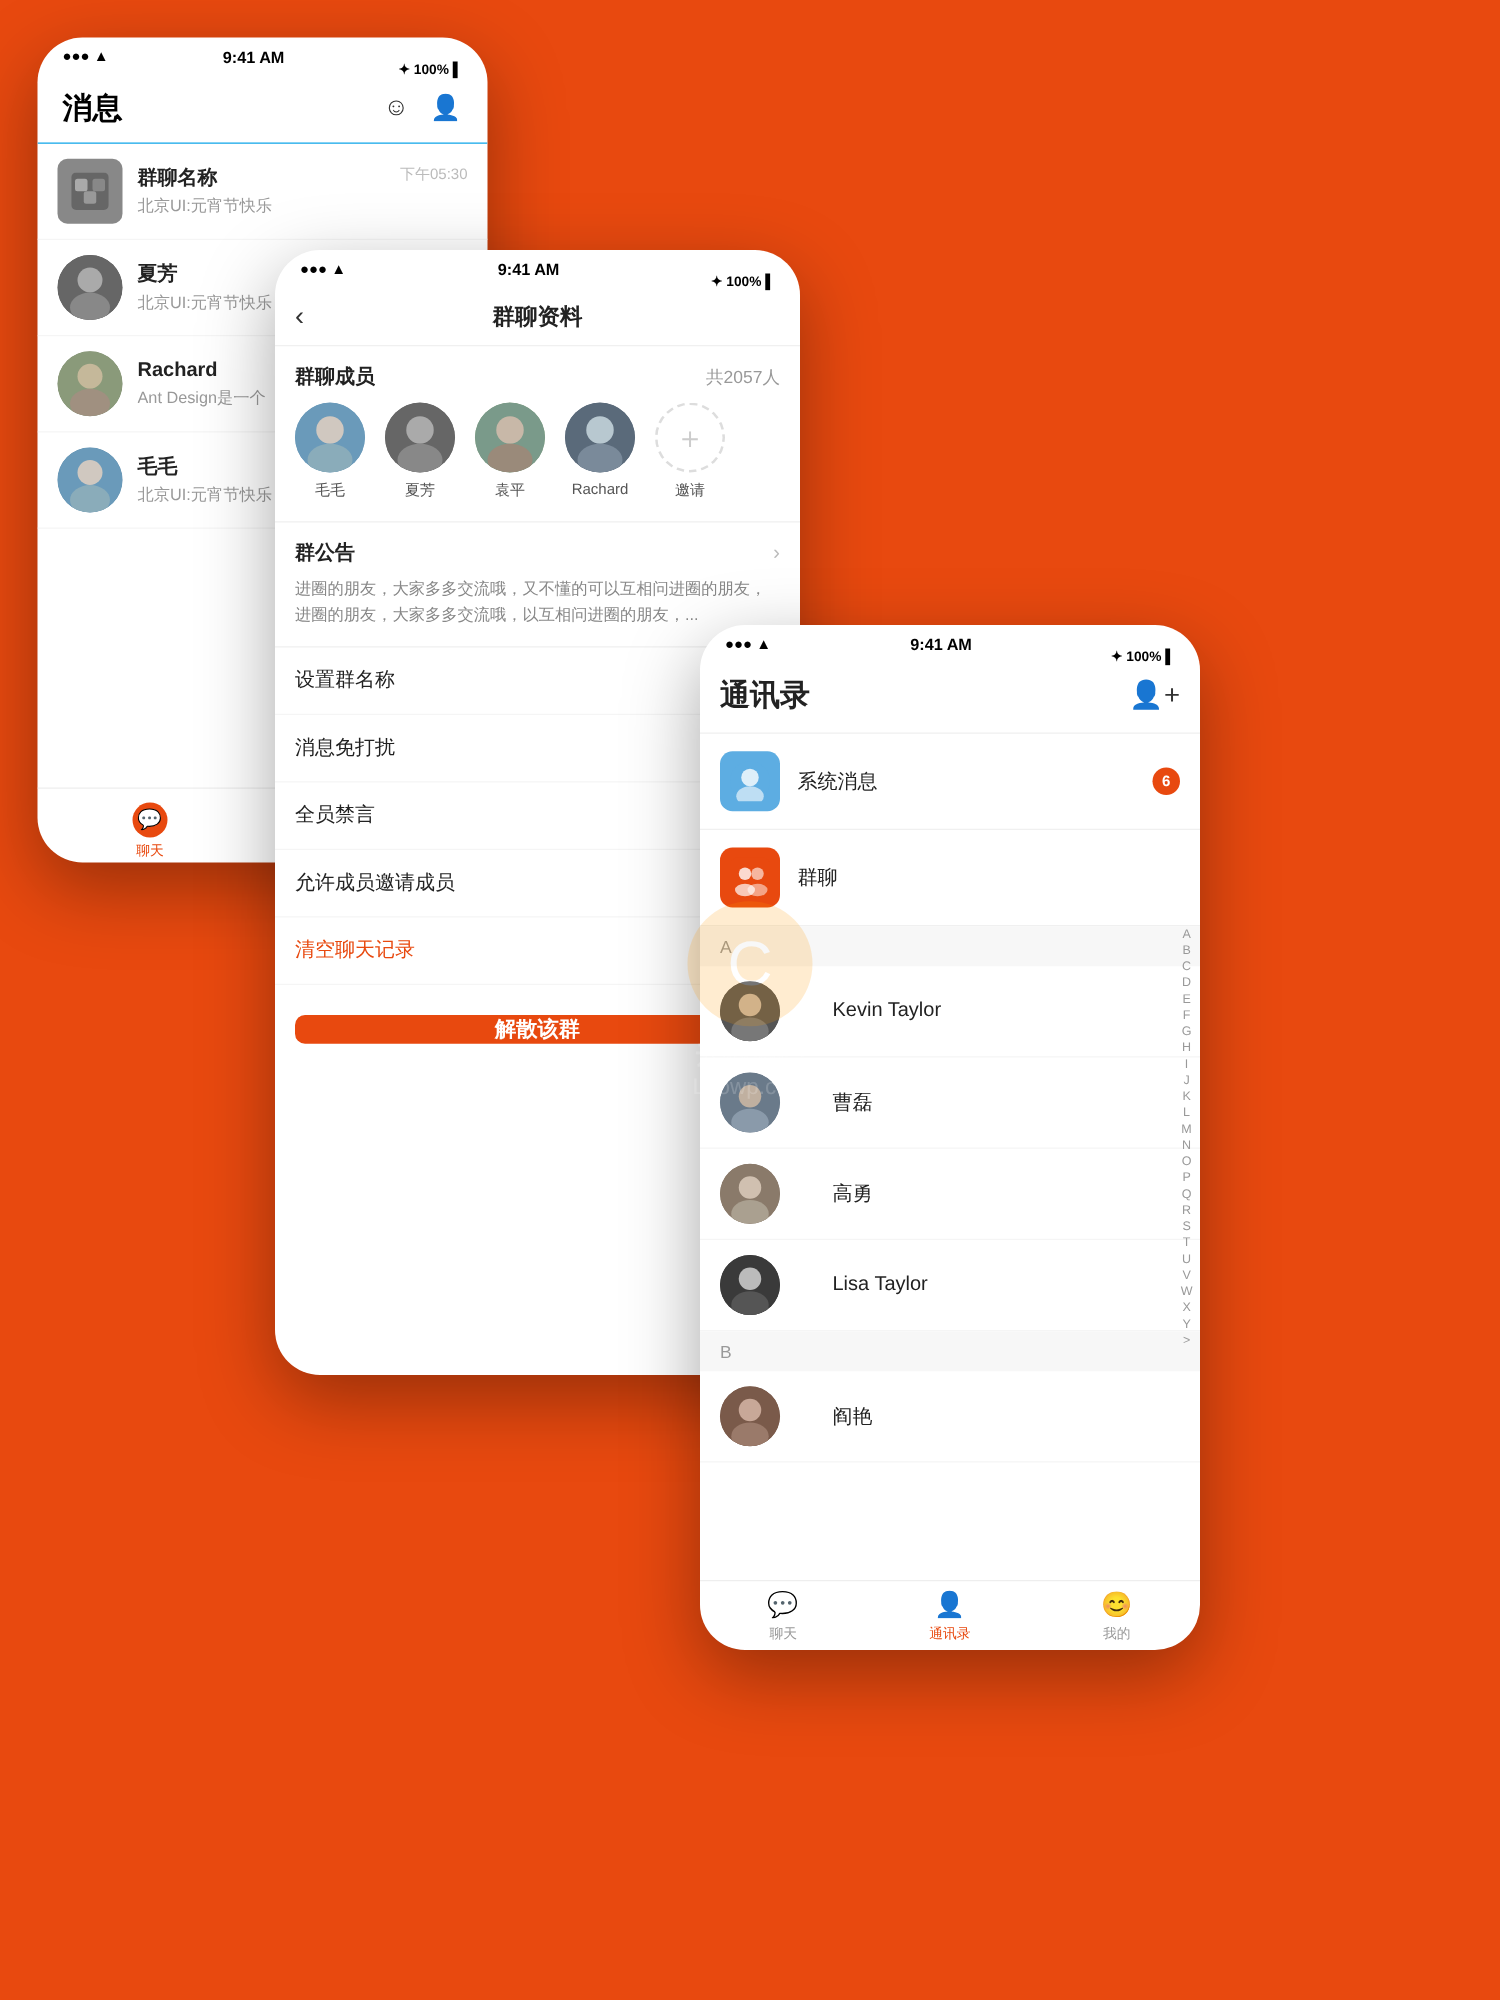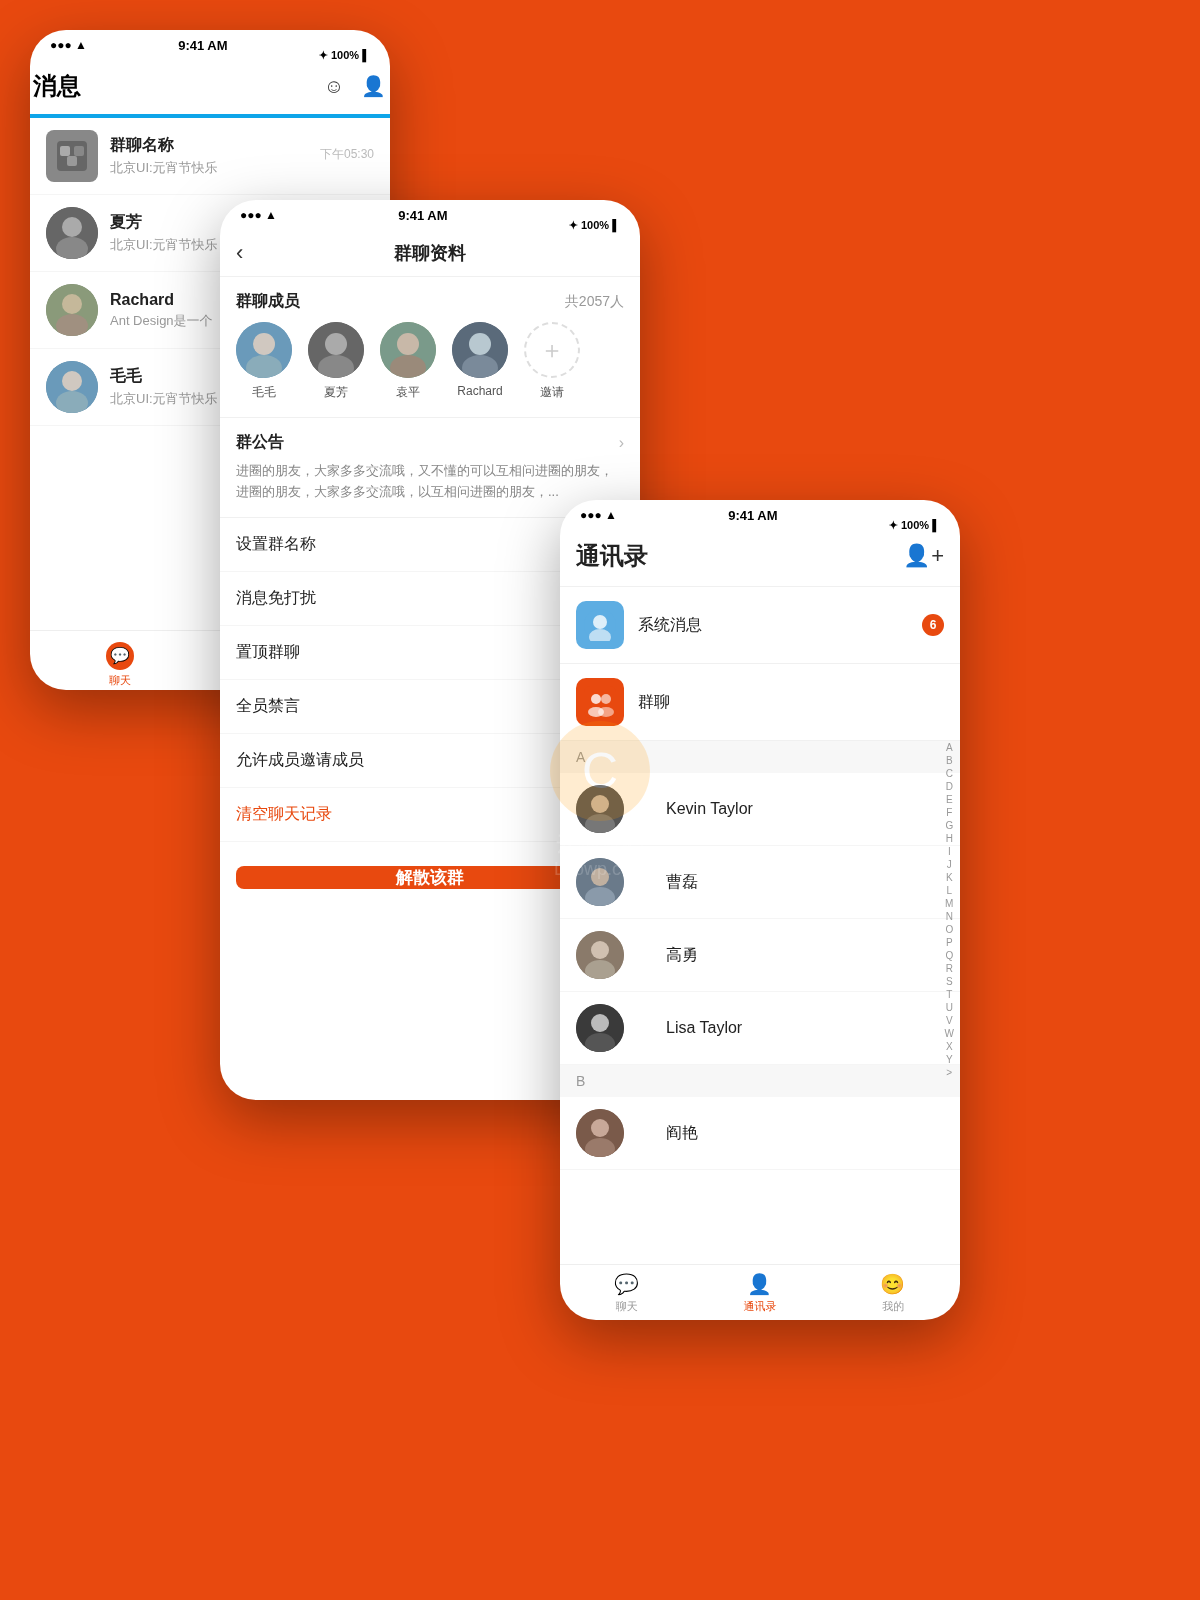--- a/index.html
+++ b/index.html
@@ -37,25 +37,25 @@
 
     
     .phone1 {
       width: 360px;
       height: 660px;
       top: 30px;
       left: 30px;
     }
 
     .phone1-header {
-      padding: 10px 3px 12px;
+      padding: 10px 20px 12px;
       display: flex;
       justify-content: space-between;
       align-items: center;
-      border-bottom: 4px solid #0ea5e9;
+      border-bottom: 1px solid #0ea5e9;
     }
     .phone1-header-title {
       font-size: 24px;
       font-weight: 700;
       color: #000;
     }
     .phone1-header-icons { display: flex; gap: 14px; }
     .header-icon {
       width: 26px;
       height: 26px;
@@ -85,21 +85,21 @@
       font-size: 20px;
       color: #fff;
     }
     .avatar-group {
       background: #888;
       border-radius: 8px;
     }
     .chat-info { flex: 1; min-width: 0; }
     .chat-name { font-size: 16px; font-weight: 600; color: #222; margin-bottom: 3px; }
     .chat-preview { font-size: 13px; color: #999; white-space: nowrap; overflow: hidden; text-overflow: ellipsis; }
-    .chat-time { font-size: 12px; color: #bbb; align-self: flex-start; margin-top: 16px; }
+    .chat-time { font-size: 12px; color: #bbb; align-self: flex-start; margin-top: 4px; }
 
     .phone1-bottom-nav {
       position: absolute;
       bottom: 0;
       left: 0;
       right: 0;
       height: 60px;
       border-top: 1px solid #eee;
       display: flex;
       align-items: center;
@@ -523,21 +523,20 @@
   <div class="announcement-section">
     <div class="announcement-header">
       <span class="announcement-title">群公告</span>
       <span style="color:#bbb;">›</span>
     </div>
     <p class="announcement-text">进圈的朋友，大家多多交流哦，又不懂的可以互相问进圈的朋友，进圈的朋友，大家多多交流哦，以互相问进圈的朋友，...</p>
   </div>
 
   <div class="settings-item">设置群名称</div>
   <div class="settings-item">消息免打扰</div>
-  <div class="settings-item">置顶群聊</div>
   <div class="settings-item">全员禁言</div>
   <div class="settings-item">允许成员邀请成员</div>
   <div class="settings-item danger">清空聊天记录</div>
 
   <div class="dissolve-btn">解散该群</div>
 </div>
 
 <div class="phone phone3" style="position: absolute; top: 500px; left: 560px;">
 
   <div class="status-bar">

